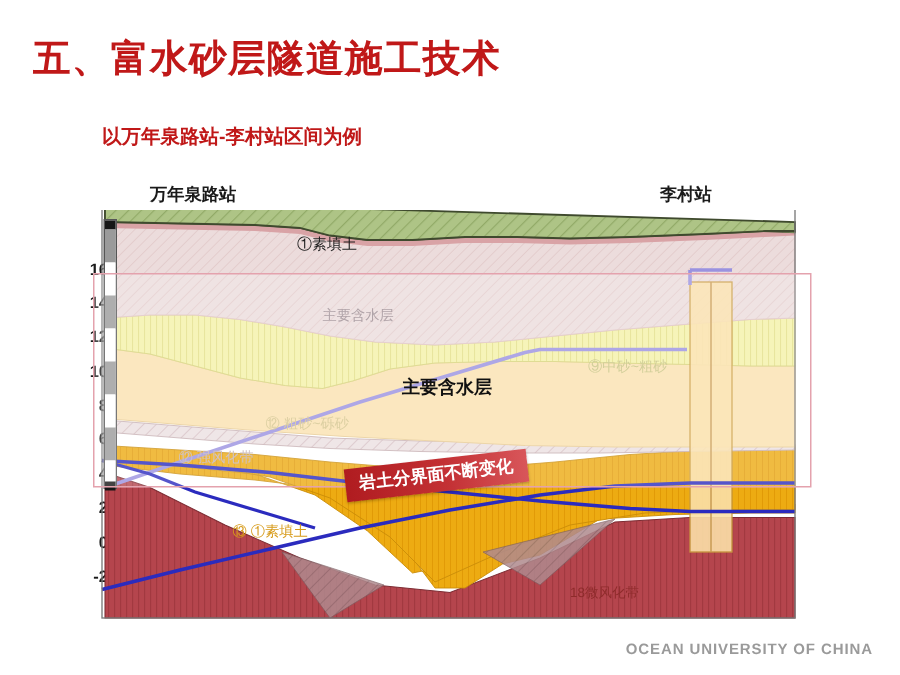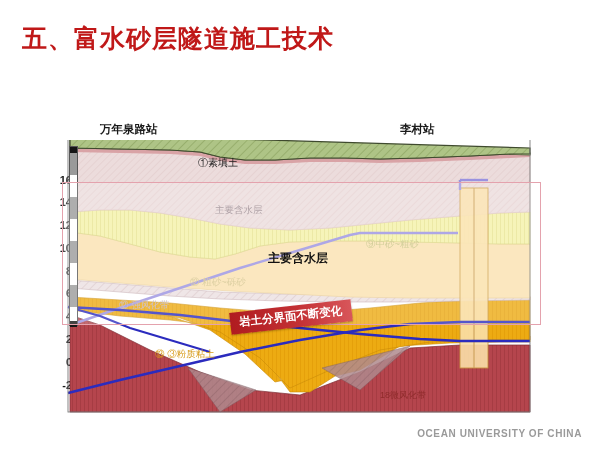--- a/index.html
+++ b/index.html
@@ -26,42 +26,42 @@
     font-size:10px;font-weight:bold;color:#9a9a9a;
     letter-spacing:.6px;white-space:nowrap;
   }
 
   
   .station{
     position:absolute;font-size:11.5px;font-weight:bold;color:#1a1a1a;
     white-space:nowrap;
   }
   #stationLeft{left:100px;top:122px;}
-  #stationRight{left:400px;top:122px;}
+  #stationRight{left:440px;top:122px;}
 
   
   #axis{position:absolute;left:32px;top:140px;width:40px;height:280px;}
   .ytick{
     position:absolute;right:0;font-size:11px;font-weight:bold;color:#1a1a1a;
     text-align:right;white-space:nowrap;transform:translateY(-50%);
   }
 
   
   #chart{position:absolute;left:60px;top:140px;width:480px;height:280px;}
   #chart svg{display:block;}
 
   
   .layerlabel{
     position:absolute;font-size:9.5px;white-space:nowrap;
     pointer-events:none;font-family:Liberation Sans, sans-serif;
   }
   #lbl-sutiantu{left:198px;top:156px;font-size:10px;color:#1c1c1c;}
   #lbl-fenzhi{left:215px;top:204px;color:#b0a3a8;}
-  #lbl-zhongsha{left:366px;top:238px;color:#d2cf9a;}
-  #lbl-cusha{left:190px;top:276px;color:#ddd0a3;}
+  #lbl-zhongsha{left:392px;top:238px;color:#d2cf9a;}
+  #lbl-cusha{left:177px;top:276px;color:#ddd0a3;}
   #lbl-qiangfeng{left:119px;top:299px;color:#cfc2c6;}
   #lbl-zhongdeng{left:155px;top:348px;color:#d79b1a;}
   #lbl-weifeng{left:380px;top:389px;color:#8e2b2b;font-size:9px;}
   #lbl-aquifer{
     left:268px;top:250px;font-size:12px;font-weight:bold;color:#111;
     font-family:"Liberation Sans","DejaVu Sans",sans-serif;
   }
 
   
   #banner{
@@ -86,20 +86,21 @@
     background:#ffffff;border:1px solid #555;box-sizing:border-box;
   }
   #boreLeft .seg{position:absolute;left:0;right:0;}
 </style>
 </head>
 <body>
 
 <div id="slide">
 
   <div id="title">五、富水砂层隧道施工技术</div>
+  <div id="subtitle">以万年泉路站-李村站区间为例</div>
 
   <div class="station" id="stationLeft">万年泉路站</div>
   <div class="station" id="stationRight">李村站</div>
 
   <div id="axis">
     <div class="ytick" style="top:40px">16</div>
     <div class="ytick" style="top:62px">14</div>
     <div class="ytick" style="top:85px">12</div>
     <div class="ytick" style="top:108px">10</div>
     <div class="ytick" style="top:131px">8</div>
@@ -201,20 +202,20 @@
     <div class="seg" style="top:174px;height:6px;background:#151515;"></div>
   </div>
 
   <div id="pinkframe"></div>
 
   <div class="layerlabel" id="lbl-sutiantu">①素填土</div>
   <div class="layerlabel" id="lbl-fenzhi">主要含水层</div>
   <div class="layerlabel" id="lbl-zhongsha">⑨中砂~粗砂</div>
   <div class="layerlabel" id="lbl-cusha">⑫ 粗砂~砾砂</div>
   <div class="layerlabel" id="lbl-qiangfeng">⑫ 强风化带</div>
-  <div class="layerlabel" id="lbl-zhongdeng">⑬ ③粉质粘土</div>
+  <div class="layerlabel" id="lbl-zhongdeng">⑬ ①素填土</div>
   <div class="layerlabel" id="lbl-weifeng">18微风化带</div>
   <div class="layerlabel" id="lbl-aquifer">主要含水层</div>
 
   <div id="banner">岩土分界面不断变化</div>
 
   <div id="footer">OCEAN UNIVERSITY OF CHINA</div>
 </div>
 
 </body></html>

